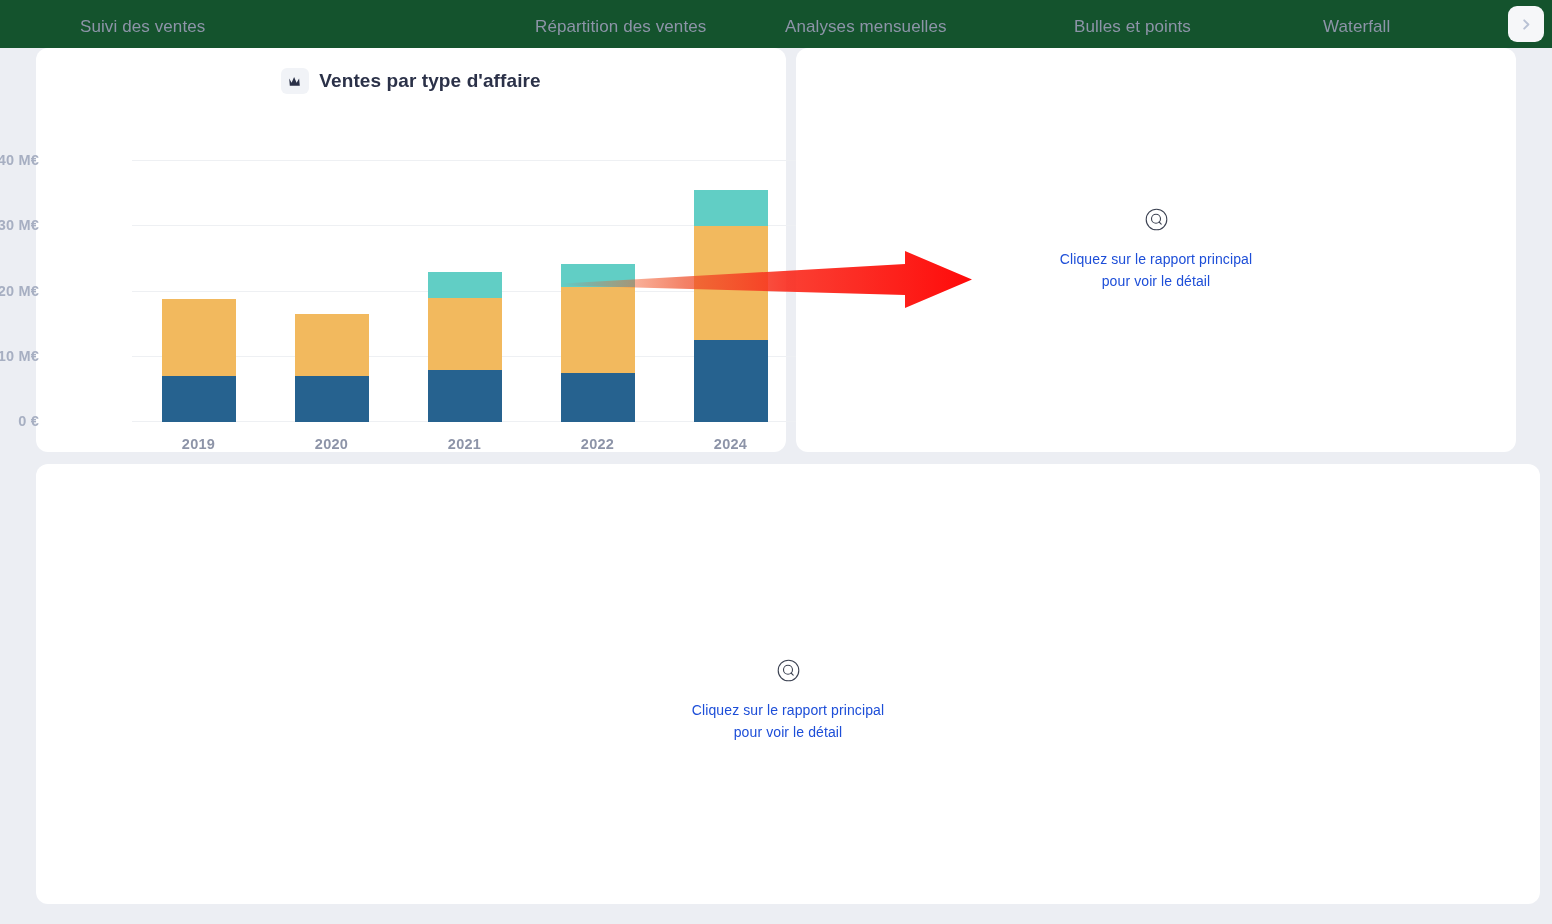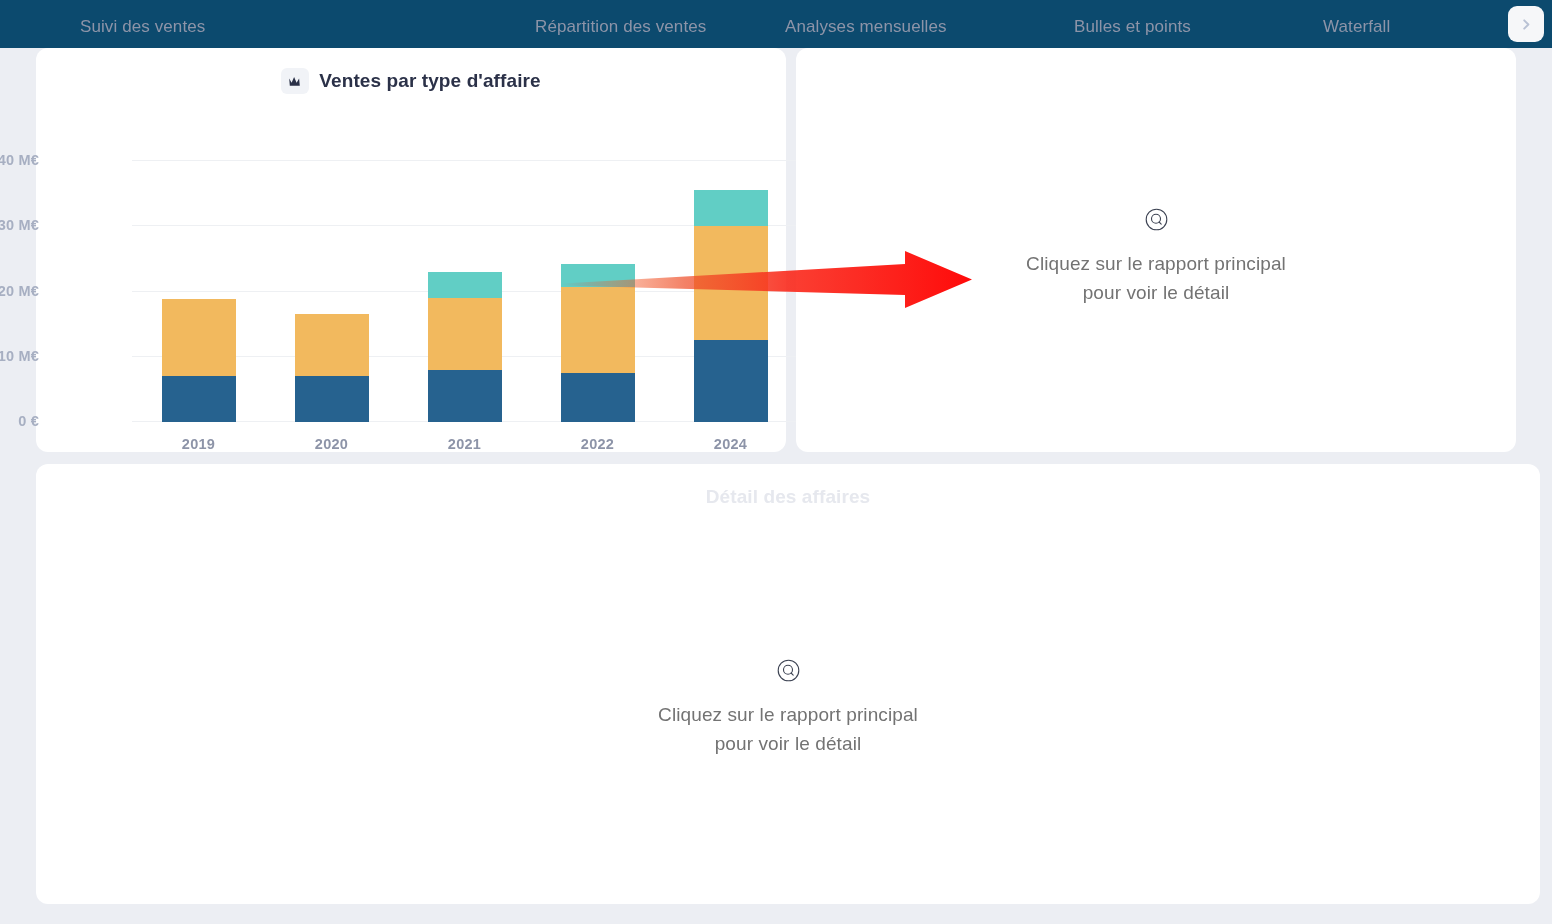--- a/index.html
+++ b/index.html
@@ -11,21 +11,21 @@
     overflow: hidden;
   }
 
   
   .tabbar {
     position: relative;
     height: 48px;
     width: 1552px;
     display: flex;
     align-items: center;
-    background: #0c4a6e;
+    background: #14532d;
   }
   .tab {
     font-size: 17px;
     color: #8d94a8;
     letter-spacing: .1px;
     padding: 11px 20px;
     border-radius: 9px;
     white-space: nowrap;
     cursor: pointer;
     text-align: center;
@@ -197,22 +197,22 @@
     left: 0; right: 0;
     display: flex;
     flex-direction: column;
     align-items: center;
     gap: 14px;
   }
   .ph-right { top: 160px; }
   .ph-bottom { top: 195px; }
   .ph-text {
     text-align: center;
-    font-size: 19px;
-    color: #737373;
+    font-size: 14px;
+    color: #1d4ed8;
     line-height: 1.55;
     letter-spacing: .1px;
   }
 
   
   .arrow-svg {
     position: absolute;
     left: 560px;
     top: 250px;
     pointer-events: none;
@@ -339,23 +339,20 @@
         </span>
         <div class="ph-text">
           <div>Cliquez sur le rapport principal</div>
           <div>pour voir le détail</div>
         </div>
       </div>
     </div>
   </div>
 
   <div class="card card-bottom">
-    <div class="card-header">
-      <span class="card-title ghost">Détail des affaires</span>
-    </div>
 
     <div class="placeholder ph-bottom">
       <span>
         <svg width="23" height="23" viewBox="0 0 23 23">
           <circle cx="11.5" cy="11.5" r="10.3" fill="none" stroke="#3c4252" stroke-width="1.1"></circle>
           <circle cx="11.0" cy="10.8" r="4.5" fill="none" stroke="#3c4252" stroke-width="1.1"></circle>
           <path d="M14.1 14.0 L16.2 16.1" stroke="#3c4252" stroke-width="1.1" stroke-linecap="round"></path>
         </svg>
       </span>
       <div class="ph-text">

